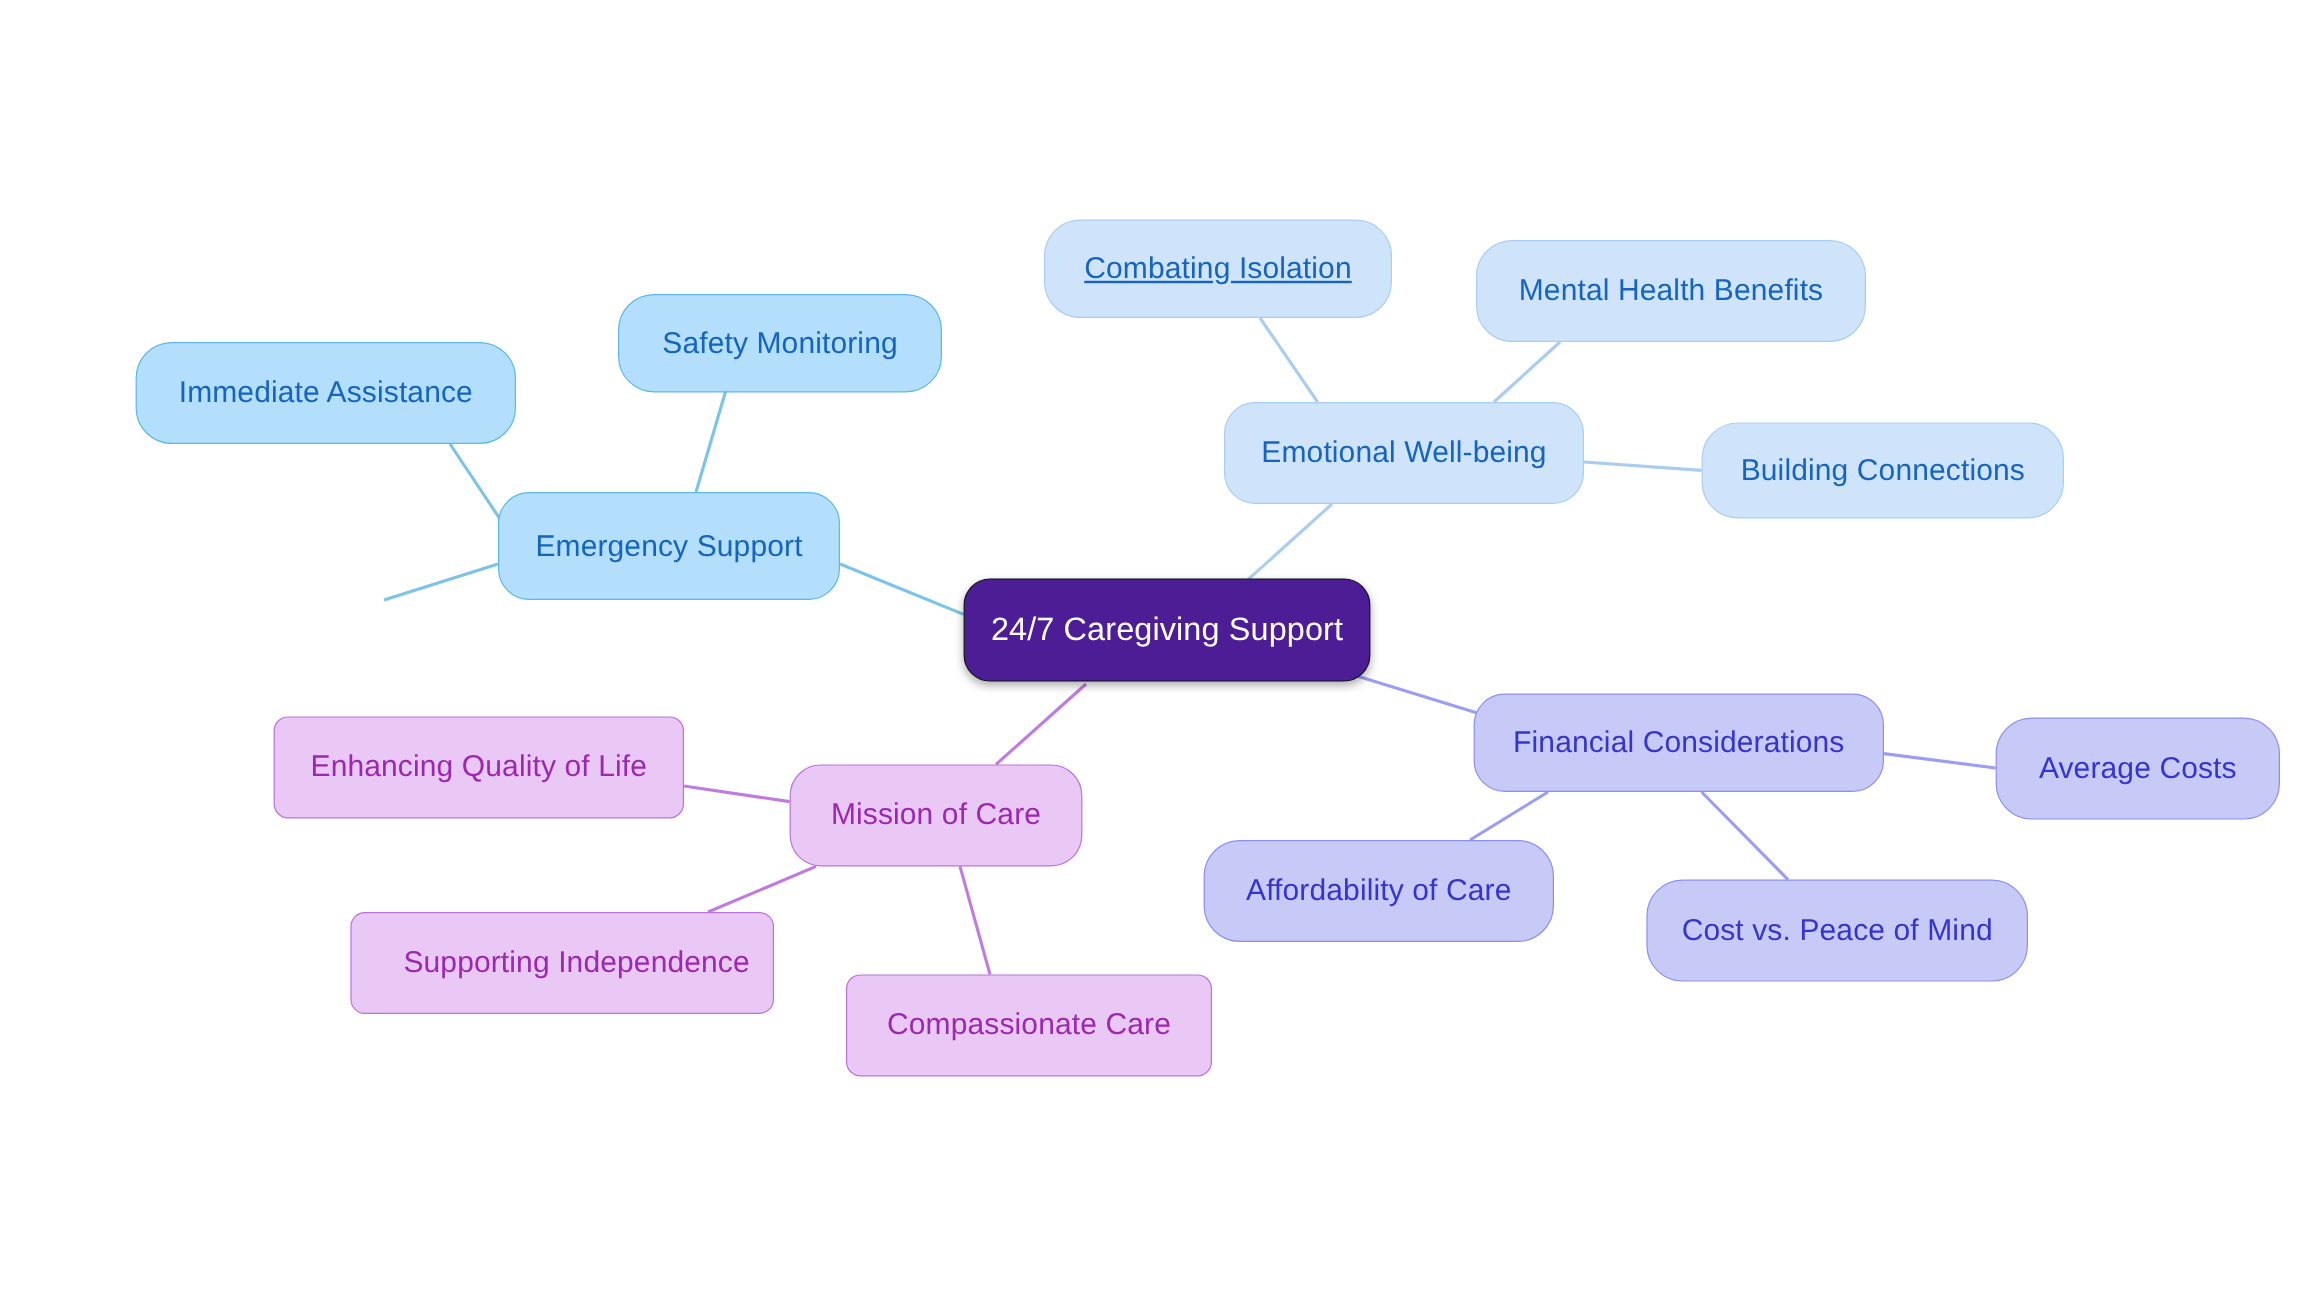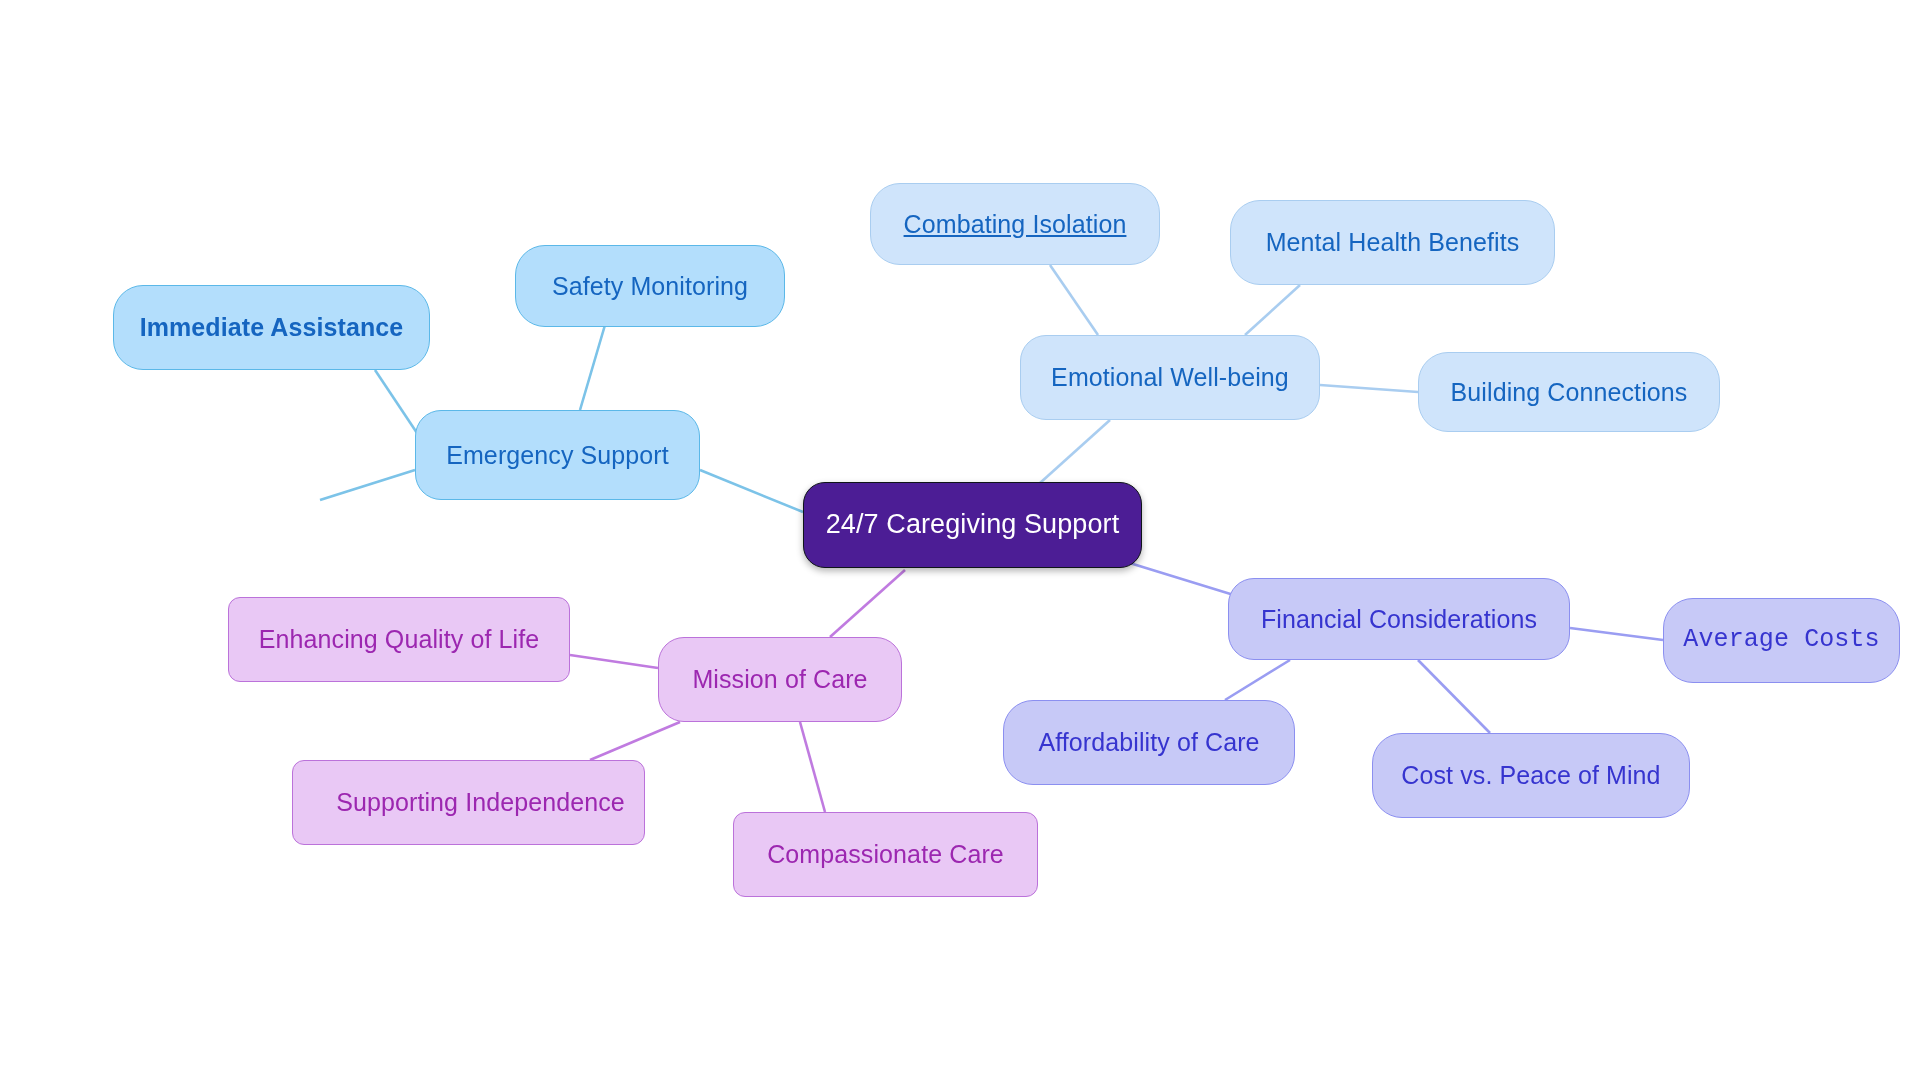--- a/index.html
+++ b/index.html
@@ -136,21 +136,21 @@
   </svg>
 
   <div class="node root" style="left:803px; top:482px; width:339px; height:86px;">
     <span class="node-label">24/7 Caregiving Support</span>
   </div>
 
   <div class="node b-emergency" style="left:415px; top:410px; width:285px; height:90px;">
     <span class="node-label">Emergency Support</span>
   </div>
 
-  <div class="node b-emergency leaf" style="left:113px; top:285px; width:317px; height:85px;font-weight:bold;">
+  <div class="node b-emergency leaf" style="left:113px; top:285px; width:317px; height:85px;">
     <span class="node-label">Immediate Assistance</span>
   </div>
 
   <div class="node b-emergency leaf" style="left:515px; top:245px; width:270px; height:82px;">
     <span class="node-label">Safety Monitoring</span>
   </div>
 
 
   <div class="node b-emotional" style="left:1020px; top:335px; width:300px; height:85px;">
     <span class="node-label">Emotional Well-being</span>
@@ -173,33 +173,33 @@
   </div>
 
   <div class="node b-financial leaf" style="left:1003px; top:700px; width:292px; height:85px;">
     <span class="node-label">Affordability of Care</span>
   </div>
 
   <div class="node b-financial leaf" style="left:1372px; top:733px; width:318px; height:85px;">
     <span class="node-label">Cost vs. Peace of Mind</span>
   </div>
 
-  <div class="node b-financial leaf" style="left:1663px; top:598px; width:237px; height:85px;font-family:Liberation Mono, monospace;">
+  <div class="node b-financial leaf" style="left:1663px; top:598px; width:237px; height:85px;">
     <span class="node-label">Average Costs</span>
   </div>
 
   <div class="node b-mission" style="left:658px; top:637px; width:244px; height:85px;">
     <span class="node-label">Mission of Care</span>
   </div>
 
   <div class="node b-mission leaf" style="left:228px; top:597px; width:342px; height:85px;">
     <span class="node-label">Enhancing Quality of Life</span>
   </div>
 
   <div class="node b-mission leaf" style="left:292px; top:760px; width:353px; height:85px;padding-left:24px;">
     <span class="node-label">Supporting Independence</span>
   </div>
 
-  <div class="node b-mission leaf" style="left:705px; top:812px; width:305px; height:85px;margin-left:28px;">
+  <div class="node b-mission leaf" style="left:705px; top:812px; width:305px; height:85px;">
     <span class="node-label">Compassionate Care</span>
   </div>
 
 </div>
 
 </body></html>

